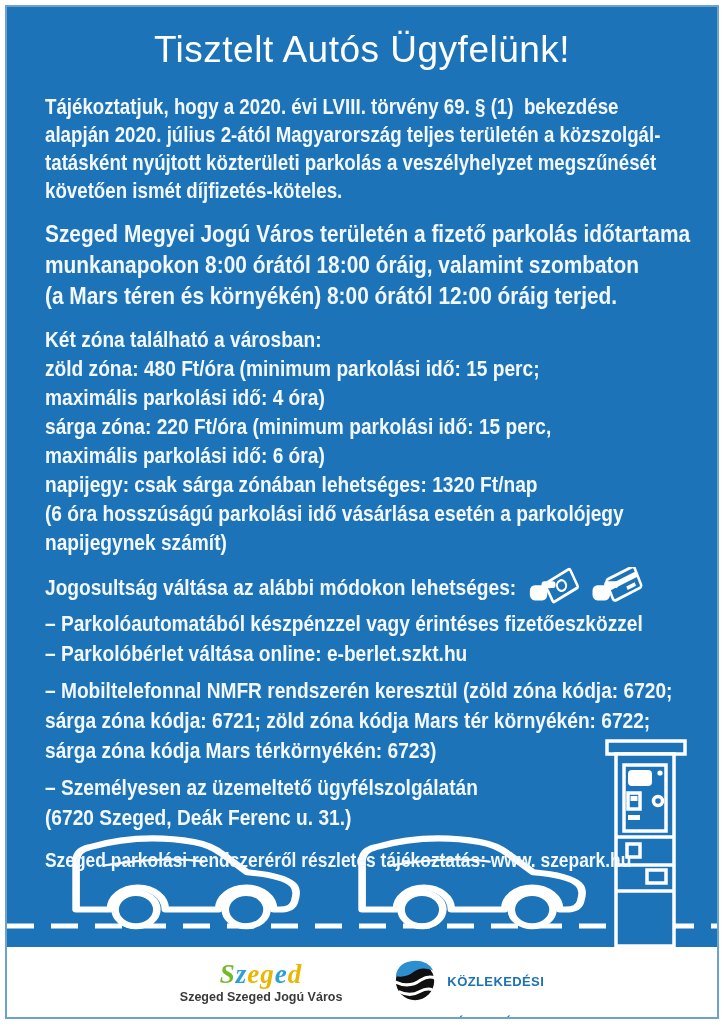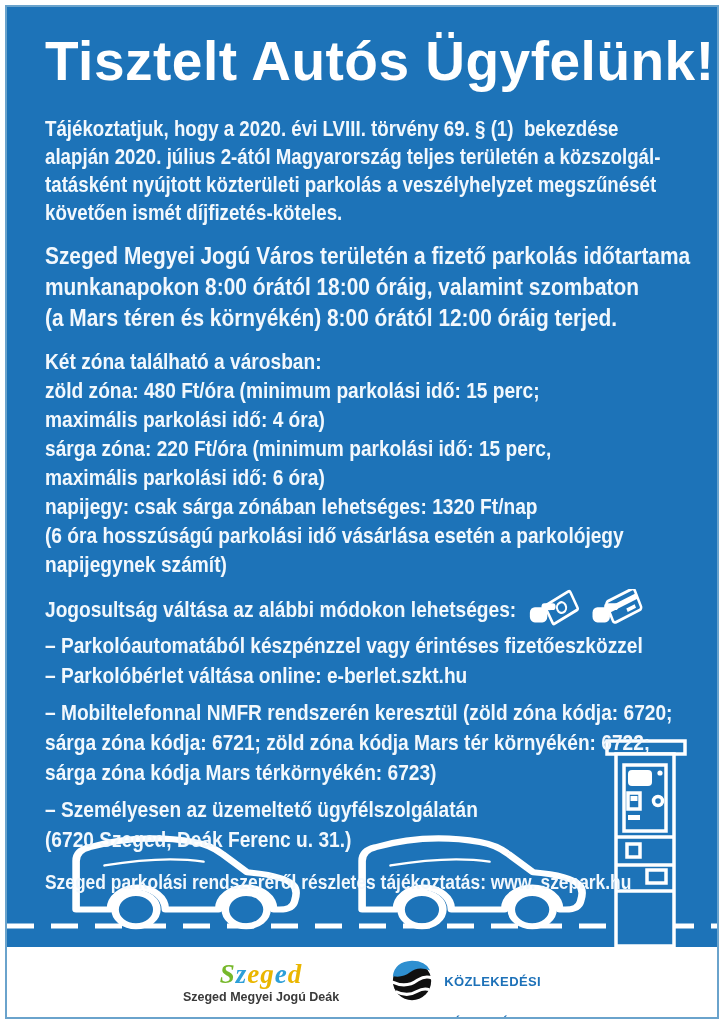--- a/index.html
+++ b/index.html
@@ -12,21 +12,21 @@
     width:100%; height:100%; box-sizing:border-box;
     border:2px solid #6aa3cc;
     display:flex; flex-direction:column; overflow:hidden;
   }
   .blue-body {
     position:relative; flex:1; background:#1d73b8; color:#ffffff; overflow:hidden;
   }
   .content { position:relative; z-index:2; padding:0 38px; }
   .title {
     margin-top:22px; text-align:center;
-    font-size:55px; font-weight:700; letter-spacing:0.5px; color:#ffffff;
+    font-size:37px; font-weight:400; letter-spacing:0.5px; color:#ffffff;
     white-space:pre;
   }
   .squeeze { transform:scaleX(0.87); transform-origin:0 50%; }
   .ln { white-space:pre; font-weight:700; color:#f2f8fd; }
   .p-intro { margin-top:22px; }
   .p-intro .ln { font-size:21.5px; line-height:28px; }
   .p-hours { margin-top:13px; }
   .p-hours .ln { font-size:24px; line-height:31px; }
   .p-zones { margin-top:14px; }
   .p-zones .ln { font-size:22px; line-height:29px; }
@@ -171,21 +171,21 @@
           </g>
         </svg>
       </div>
     </div>
 
     <div class="footer">
       <div class="szeged-logo">
         <div class="szeged-word">
           <span class="c-green">S</span><span class="c-blue">z</span><span class="c-yellow">e</span><span class="c-yellow">g</span><span class="c-blue">e</span><span class="c-yellow">d</span>
         </div>
-        <div class="szeged-caption">Szeged Megyei Jogú Deák</div>
+        <div class="szeged-caption">Szeged Szeged Jogú Város</div>
       </div>
 
       <div class="szkt-logo">
         <span>
           <svg width="46" height="46" viewBox="0 0 48 48">
             <circle cx="24" cy="25" r="20" fill="#101010"></circle>
             <path d="M4,20 Q6,5 24,4 Q38,4 43,14 Q30,9 22,16 Q14,22 4,20 Z" fill="#2e8fd0"></path>
             <path d="M3,26 q15 7 27 -2 q8 -5 15 -2" stroke="#ffffff" stroke-width="3.2" fill="none"></path>
             <path d="M7,36 q12 6 22 0 q7 -4 13 -2" stroke="#ffffff" stroke-width="3.2" fill="none"></path>
           </svg>

